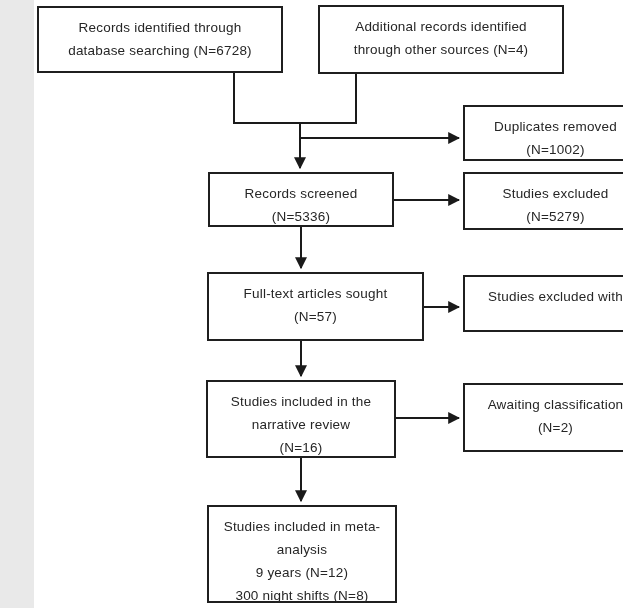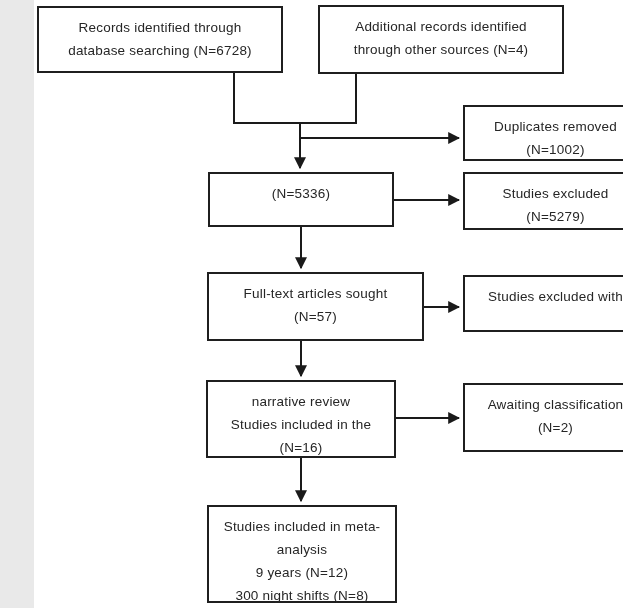--- a/index.html
+++ b/index.html
@@ -70,40 +70,41 @@
     <span>Additional records identified</span>
     <span>through other sources (N=4)</span>
   </div>
 
   <div class="node" style="left:429px;top:105px;width:185px;height:56px">
     <span>Duplicates removed</span>
     <span>(N=1002)</span>
   </div>
 
   <div class="node" style="left:174px;top:172px;width:186px;height:55px">
+    <span>Records screened</span>
     <span>(N=5336)</span>
   </div>
 
   <div class="node" style="left:429px;top:172px;width:185px;height:58px">
     <span>Studies excluded</span>
     <span>(N=5279)</span>
   </div>
 
   <div class="node" style="left:173px;top:272px;width:217px;height:69px">
     <span>Full-text articles sought</span>
     <span>(N=57)</span>
   </div>
 
   <div class="node" style="left:429px;top:275px;width:185px;height:57px">
     <span>Studies excluded with</span>
   </div>
 
   <div class="node" style="left:172px;top:380px;width:190px;height:78px">
+    <span>Studies included in the</span>
     <span>narrative review</span>
-    <span>Studies included in the</span>
     <span>(N=16)</span>
   </div>
 
   <div class="node" style="left:429px;top:383px;width:185px;height:69px">
     <span>Awaiting classification</span>
     <span>(N=2)</span>
   </div>
 
   <div class="node" style="left:173px;top:505px;width:190px;height:98px">
     <span>Studies included in meta-</span>

